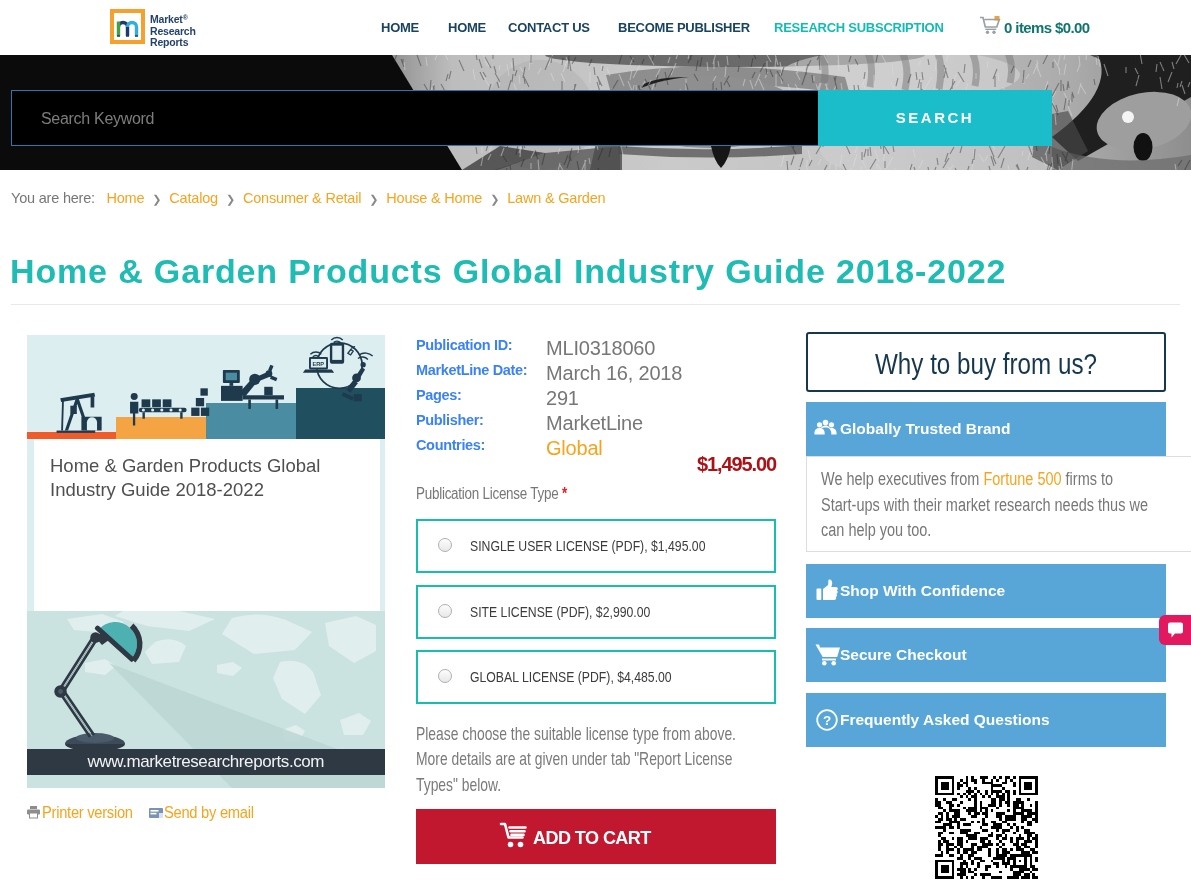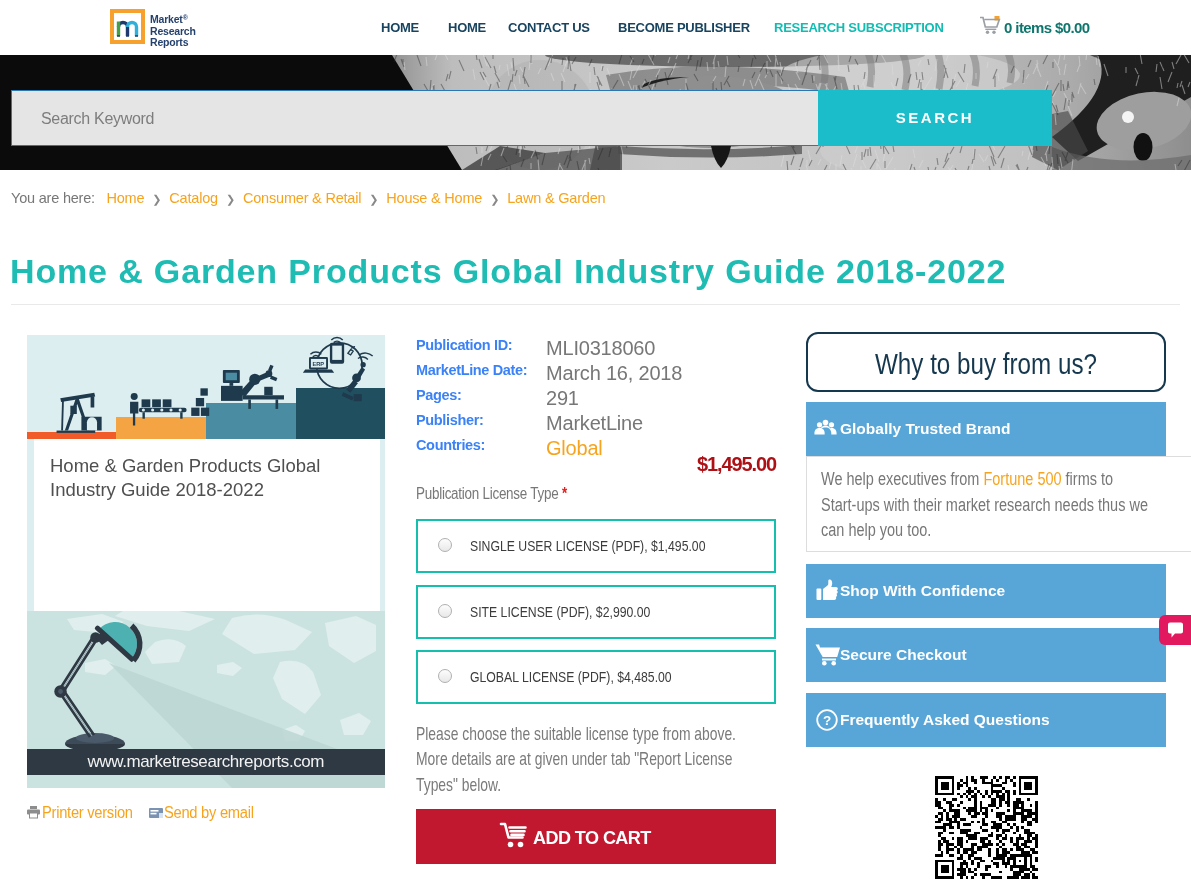--- a/index.html
+++ b/index.html
@@ -1,38 +1,38 @@
 <!DOCTYPE html>
 <html><head><meta charset="utf-8"><style>
 *{margin:0;padding:0;box-sizing:border-box}
 html,body{width:1191px;height:883px;background:#fff;font-family:"Liberation Sans",sans-serif;position:relative;overflow:hidden}
 .abs{position:absolute}
 .nav a{position:absolute;top:20px;font-size:13px;font-weight:bold;color:#18445f;letter-spacing:-0.25px;text-decoration:none}
 .cartnum{position:absolute;top:19px;left:1004px;font-size:15px;font-weight:bold;letter-spacing:-0.6px;color:#0f766e}
 .banner{position:absolute;left:0;top:55px;width:1191px;height:115px}
-.sinput{position:absolute;left:11px;top:90px;width:891px;height:56px;background:#e5e5e5;border:1px solid #2a77b5}
+.sinput{position:absolute;left:11px;top:90px;width:891px;height:56px;background:#000000;border:1px solid #2a77b5}
 .sinput span{position:absolute;left:29px;top:19px;font-size:16px;color:#7d7d7d;letter-spacing:-0.3px}
 .sbtn{position:absolute;left:818px;top:90px;width:234px;height:56px;background:#1bbdca;color:#fff;font-size:15px;font-weight:bold;letter-spacing:2.5px;text-align:center;line-height:56px}
 .bc{position:absolute;top:190px;left:11px;font-size:14.5px;letter-spacing:-0.2px;color:#777;white-space:nowrap}
 .bc a{color:#f6a41e;text-decoration:none}
 .bc .s{color:#888;font-size:11px;padding:0 8px}
 h1{position:absolute;top:252px;left:10px;font-size:34px;font-weight:bold;color:#1fbcb4;letter-spacing:0.85px;white-space:nowrap}
 .hr{position:absolute;top:304px;left:11px;width:1169px;height:1px;background:#e9e9e9}
 .plabel{position:absolute;left:416px;font-size:14.5px;font-weight:bold;color:#3b82f6;letter-spacing:-0.35px}
 .pval{position:absolute;left:546px;font-size:20px;color:#777;letter-spacing:-0.2px}
 .price{position:absolute;left:576px;top:453px;width:200px;text-align:right;font-size:20px;font-weight:bold;color:#ad1015;letter-spacing:-1.1px}
 .ltype{position:absolute;left:416px;top:485px;font-size:16px;color:#777;letter-spacing:-0.3px;transform:scaleX(.84);transform-origin:0 50%}
 .ltype b{color:#e02222}
 .lbox{position:absolute;left:416px;width:360px;height:54px;border:2px solid #14bfae;background:#fff}
 .lbox .r{position:absolute;left:20px;top:17px;width:14px;height:14px;border-radius:50%;border:1px solid #b0b0b0;background:linear-gradient(#fdfdfd,#e8e8e8)}
 .lbox span{position:absolute;left:52px;top:16px;font-size:15.5px;color:#3c3c3c;white-space:nowrap;transform:scaleX(.79);transform-origin:0 0}
 .note{position:absolute;left:416px;top:721px;font-size:19px;color:#7a7a7a;line-height:25.3px;white-space:nowrap;transform:scaleX(.73);transform-origin:0 0}
 .atc{position:absolute;left:416px;top:809px;width:360px;height:55px;background:#c2182f;color:#fff}
 .atc span{position:absolute;left:117px;top:18px;font-size:19px;font-weight:bold;letter-spacing:-0.6px;transform:scaleX(.95);transform-origin:0 0}
-.why{position:absolute;left:806px;top:332px;width:360px;height:60px;border:2px solid #16384f;border-radius:12px}
+.why{position:absolute;left:806px;top:332px;width:360px;height:60px;border:2px solid #16384f;border-radius:3px}
 .why div{position:absolute;left:0;top:14px;width:356px;text-align:center;font-size:29px;color:#16384f;transform:scaleX(.835)}
 .bluebar{position:absolute;left:806px;width:360px;height:54px;background:#58a6d8;color:#fff}
 .bluebar .t{position:absolute;left:34px;top:18px;font-size:15.5px;font-weight:bold;letter-spacing:0px;white-space:nowrap}
 .gtext{position:absolute;left:806px;top:456px;width:412px;height:96px;border:1px solid #ddd;background:#fff;font-size:18px;color:#777;line-height:25.5px;padding:10px 5px 0 14px;white-space:nowrap;transform-origin:0 0}
 .gtext .in{display:inline-block;transform:scaleX(.805);transform-origin:0 0}
 .gtext a{color:#f6a41e;text-decoration:none}
 .chat{position:absolute;left:1159px;top:615px;width:32px;height:30px;background:#e2195f;border-radius:6px 0 0 6px}
 .pv{position:absolute;top:804px;font-size:16px;color:#f6a41e;letter-spacing:-0.3px;text-decoration:none;transform:scaleX(.92);transform-origin:0 0}
 </style></head><body>
 <div class="abs" style="left:110px;top:9px;width:35px;height:35px;background:#fff;border:4px solid #f6a02d">

